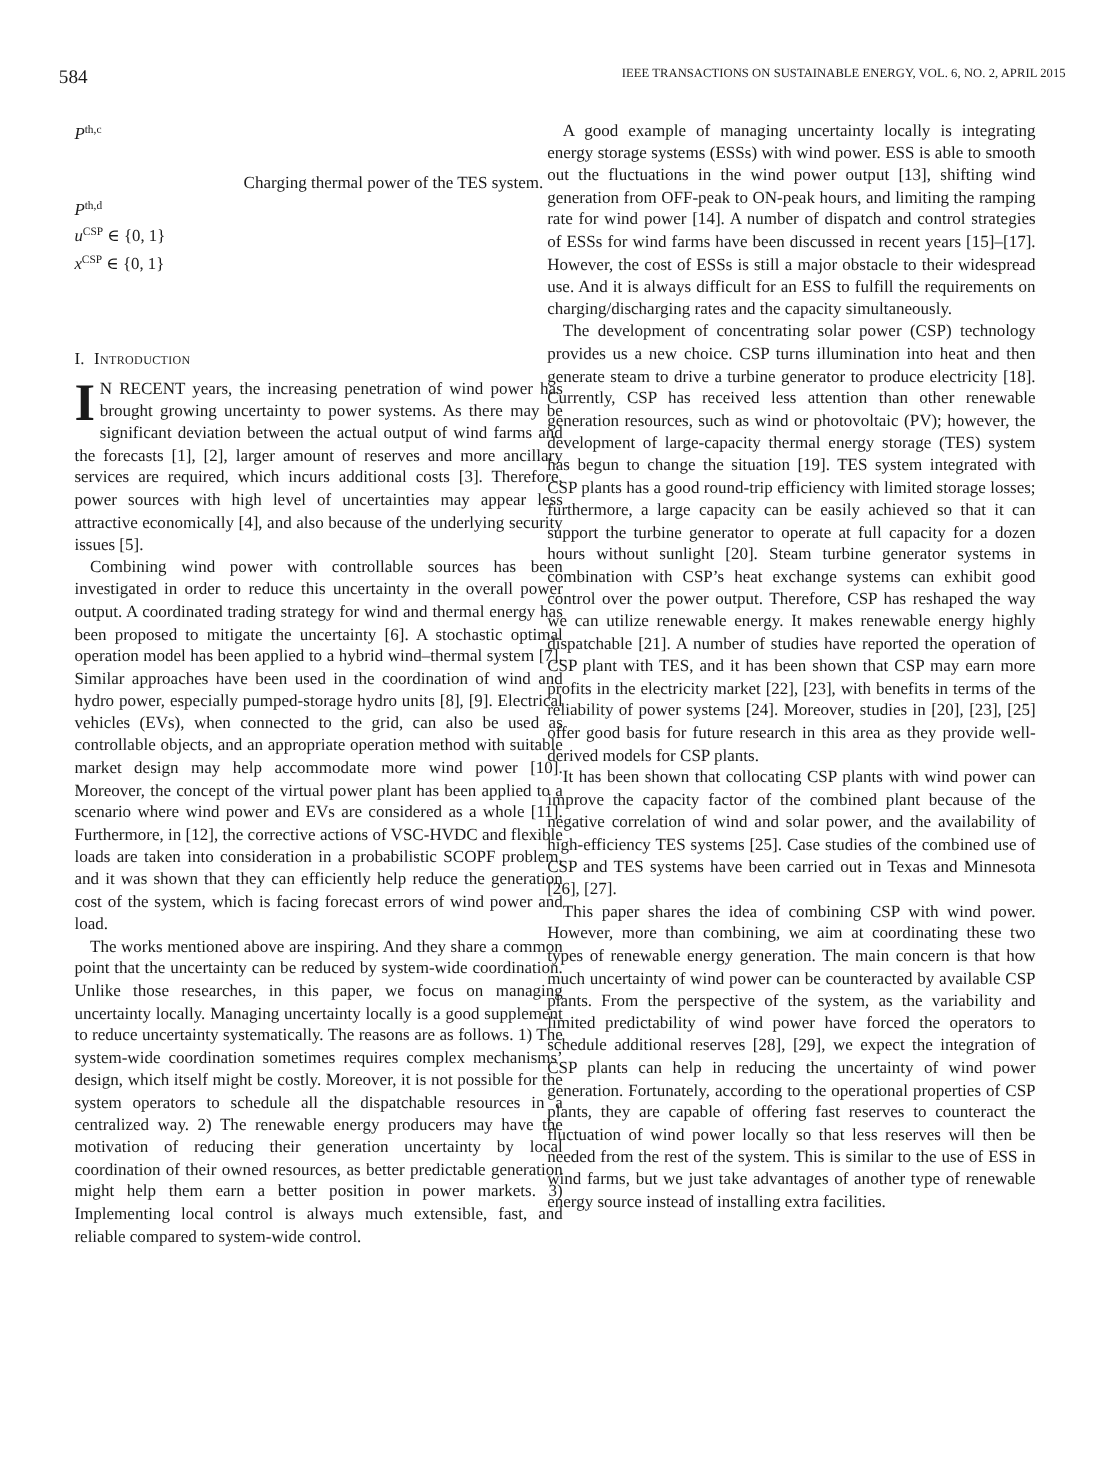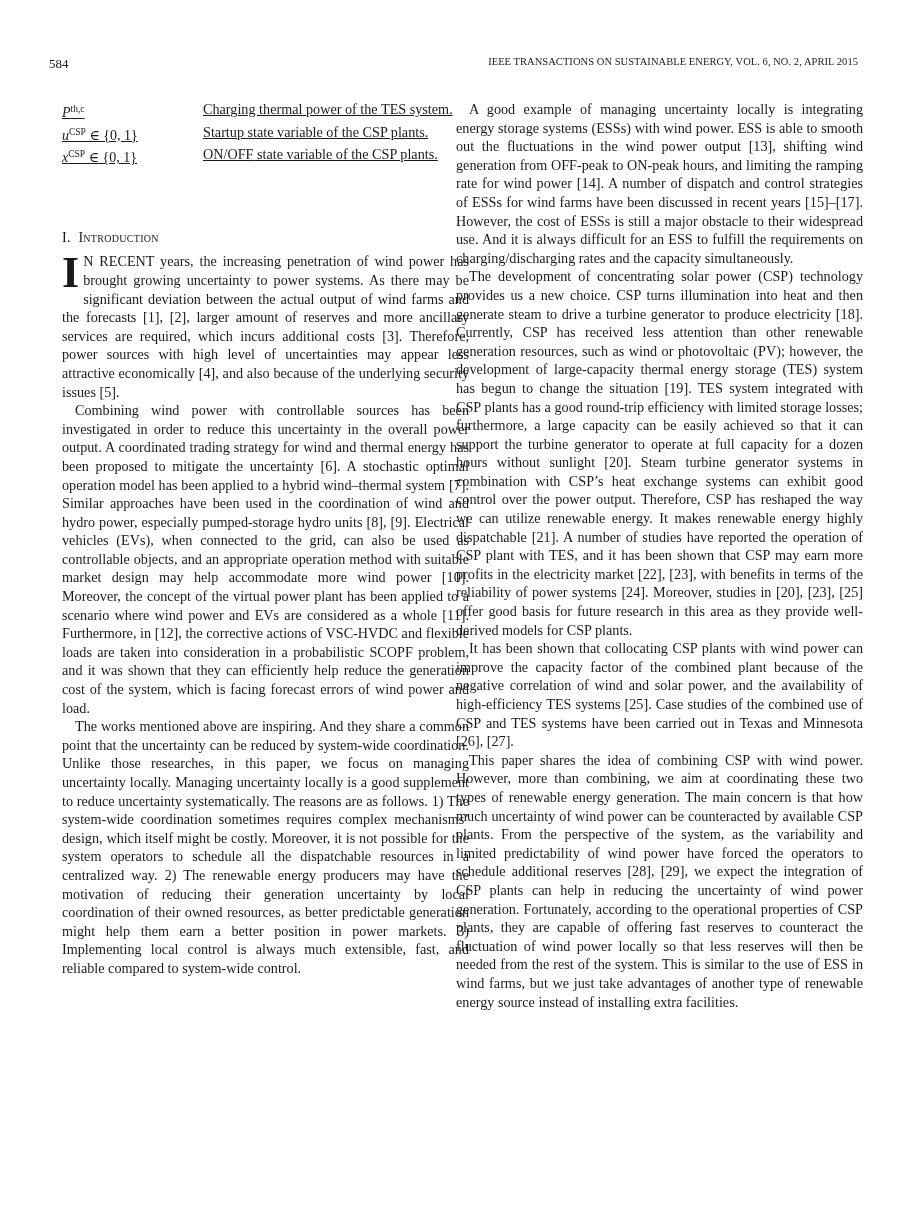--- a/index.html
+++ b/index.html
@@ -1,30 +1,30 @@
 <!DOCTYPE html>
 <html><head>
 <meta charset="utf-8">
 <style>
   html, body { margin: 0; padding: 0; background: #ffffff; }
   body { width: 924px; height: 1232px; position: relative; overflow: hidden;
          font-family: "Liberation Serif", "DejaVu Serif", serif; color: #1a1a1a; }
-  .header-page { position: absolute; left: 49px; top: 56px; font-size: 13px; }
-  .header-journal { position: absolute; right: 66px; top: 56px; font-size: 10.5px; letter-spacing: 0.05px; }
+  .header-page { position: absolute; left: 49px; top: 56px; font-size: 16px; }
+  .header-journal { position: absolute; right: 36px; top: 56px; font-size: 10.5px; letter-spacing: 0.05px; }
 
   .col { position: absolute; top: 100px; width: 407px; font-size: 14.2px; line-height: 18.6px; }
   .col-left { left: 62px; }
   .col-right { left: 456px; }
 
   .nom { width: 100%; }
-  .nom-row { display: flex; text-decoration: underline; }
+  .nom-row { display: flex; }
   .nom-sym { width: 141px; flex: none; font-style: italic; font-size: 14px; }
   .nom-sym sup { font-style: normal; font-size: 9.5px; vertical-align: 5px; }
   .nom-sym .set { font-style: normal; }
-  .nom-desc { flex: 1; text-align: justify; }
+  .nom-desc { flex: 1; text-align: justify; margin-top: 44px; }
   .sc { font-variant: small-caps; }
 
   .section-head { text-align: left; margin: 61px 0 5px 0; font-size: 14px; letter-spacing: 0.3px; }
   .section-head .sc-word { font-variant: small-caps; }
 
   p { margin: 0; text-align: justify; text-indent: 13px; hyphens: manual; }
   p.first { text-indent: 0; }
   .dropcap { float: left; font-size: 44px; line-height: 34px; margin: 4px 4px 0 0; font-weight: bold; }
 </style>
 </head>
@@ -33,28 +33,27 @@
 <div class="header-page">584</div>
 <div class="header-journal">IEEE TRANSACTIONS ON SUSTAINABLE ENERGY, VOL. 6, NO. 2, APRIL 2015</div>
 
 <div class="col col-left">
   <div class="nom">
     <div class="nom-row">
       <div class="nom-sym"><span>P</span><sup>th,c</sup></div>
       <div class="nom-desc">Charging thermal power of the TES system.</div>
     </div>
     <div class="nom-row">
+      <div class="nom-sym"><span>P</span><sup>th,d</sup></div>
     </div>
     <div class="nom-row">
       <div class="nom-sym"><span>u</span><sup>CSP</sup><span class="set"> ∈ {0, 1}</span></div>
-      <div class="nom-desc">Startup state variable of the CSP plants.</div>
     </div>
     <div class="nom-row">
       <div class="nom-sym"><span>x</span><sup>CSP</sup><span class="set"> ∈ {0, 1}</span></div>
-      <div class="nom-desc"><span class="sc">ON/OFF</span><span> state variable of the CSP plants.</span></div>
     </div>
   </div>
 
   <div class="section-head">
     <span>I.</span>&nbsp;
     <span class="sc-word">Introduction</span>
   </div>
 
   <p class="first"><span class="dropcap">I</span><span>N RECENT years, the increasing penetration of wind power has brought growing uncertainty to power systems. As there may be significant deviation between the actual output of wind farms and the forecasts [1], [2], larger amount of reserves and more ancillary services are required, which incurs additional costs [3]. Therefore, power sources with high level of uncer­tainties may appear less attractive economically [4], and also because of the underlying security issues [5].</span></p>
   <p>Combining wind power with controllable sources has been investigated in order to reduce this uncertainty in the over­all power output. A coordinated trading strategy for wind and thermal energy has been proposed to mitigate the uncertainty [6]. A stochastic optimal operation model has been applied to a hybrid wind–thermal system [7]. Similar approaches have been used in the coordination of wind and hydro power, espe­cially pumped-storage hydro units [8], [9]. Electrical vehicles (EVs), when connected to the grid, can also be used as control­lable objects, and an appropriate operation method with suitable market design may help accommodate more wind power [10]. Moreover, the concept of the virtual power plant has been applied to a scenario where wind power and EVs are con­sidered as a whole [11]. Furthermore, in [12], the corrective actions of VSC-HVDC and flexible loads are taken into consid­eration in a probabilistic SCOPF problem, and it was shown that they can efficiently help reduce the generation cost of the system, which is facing forecast errors of wind power and load.</p>

